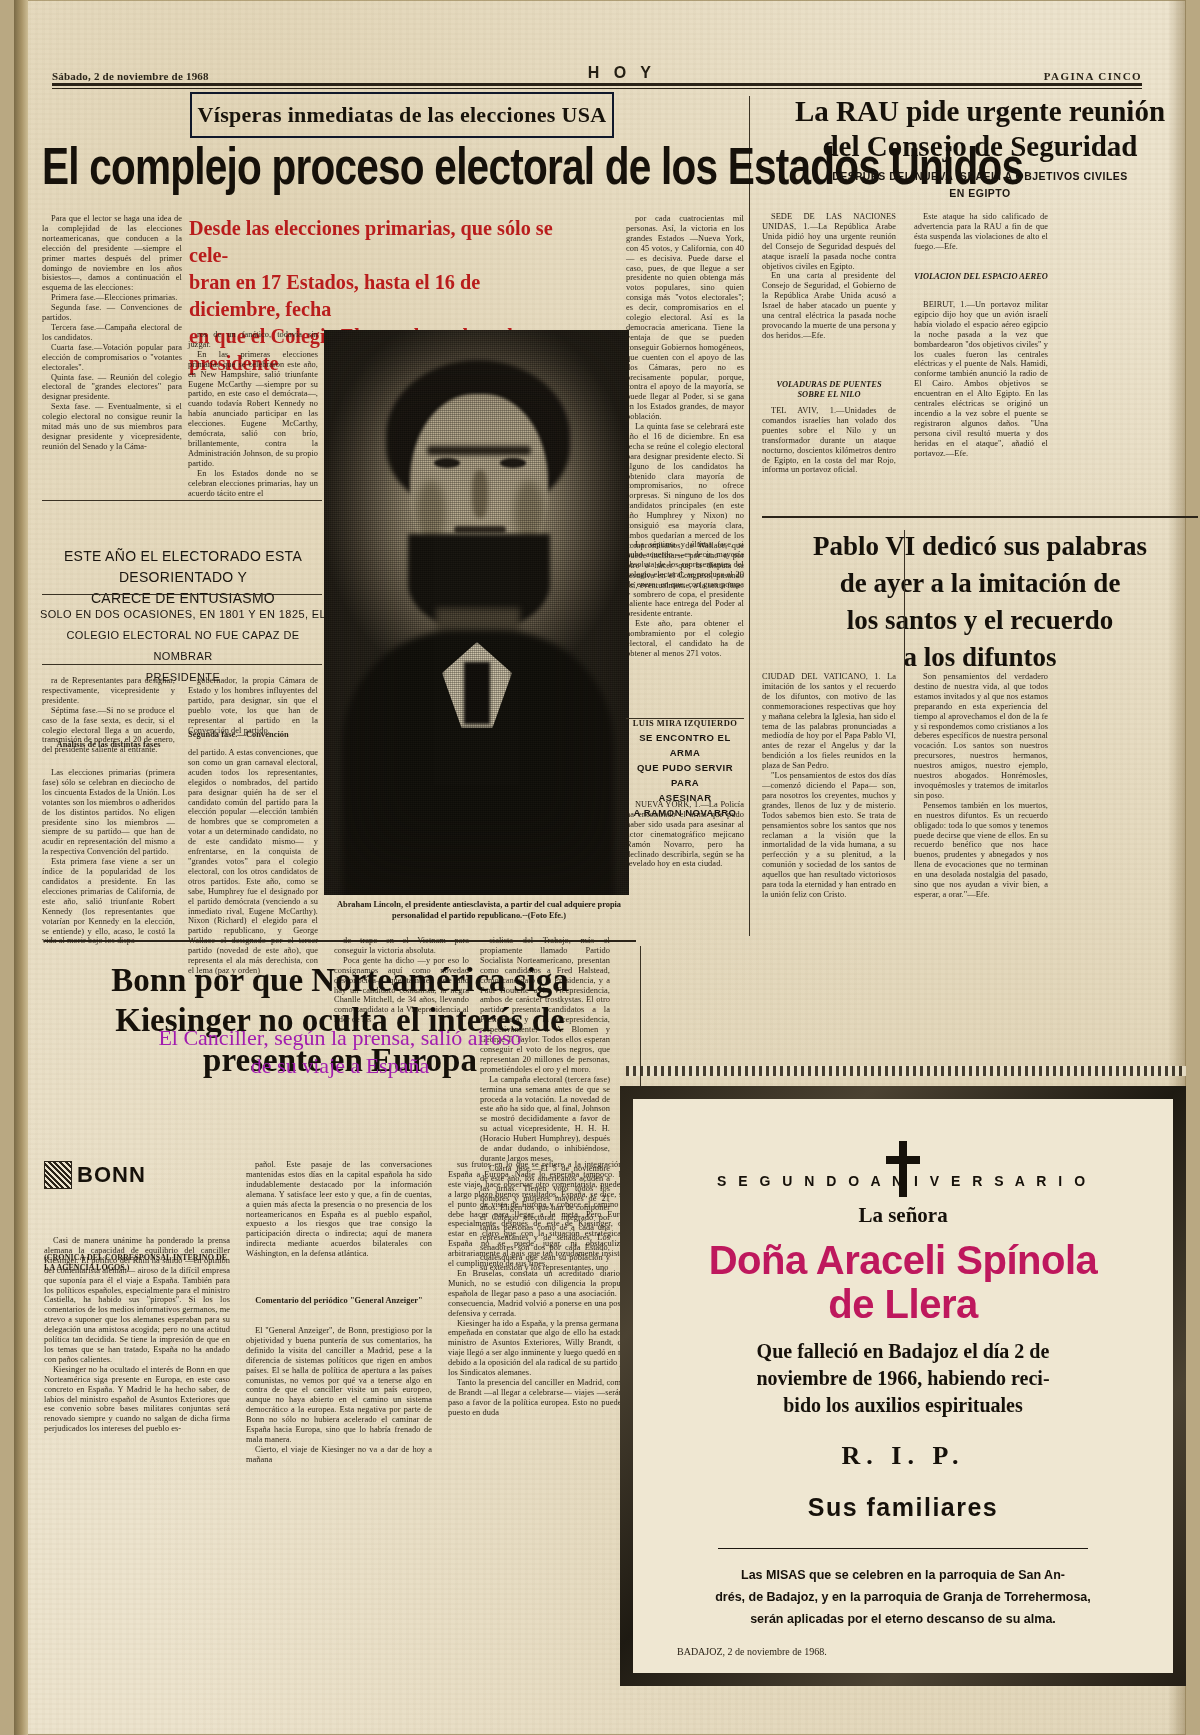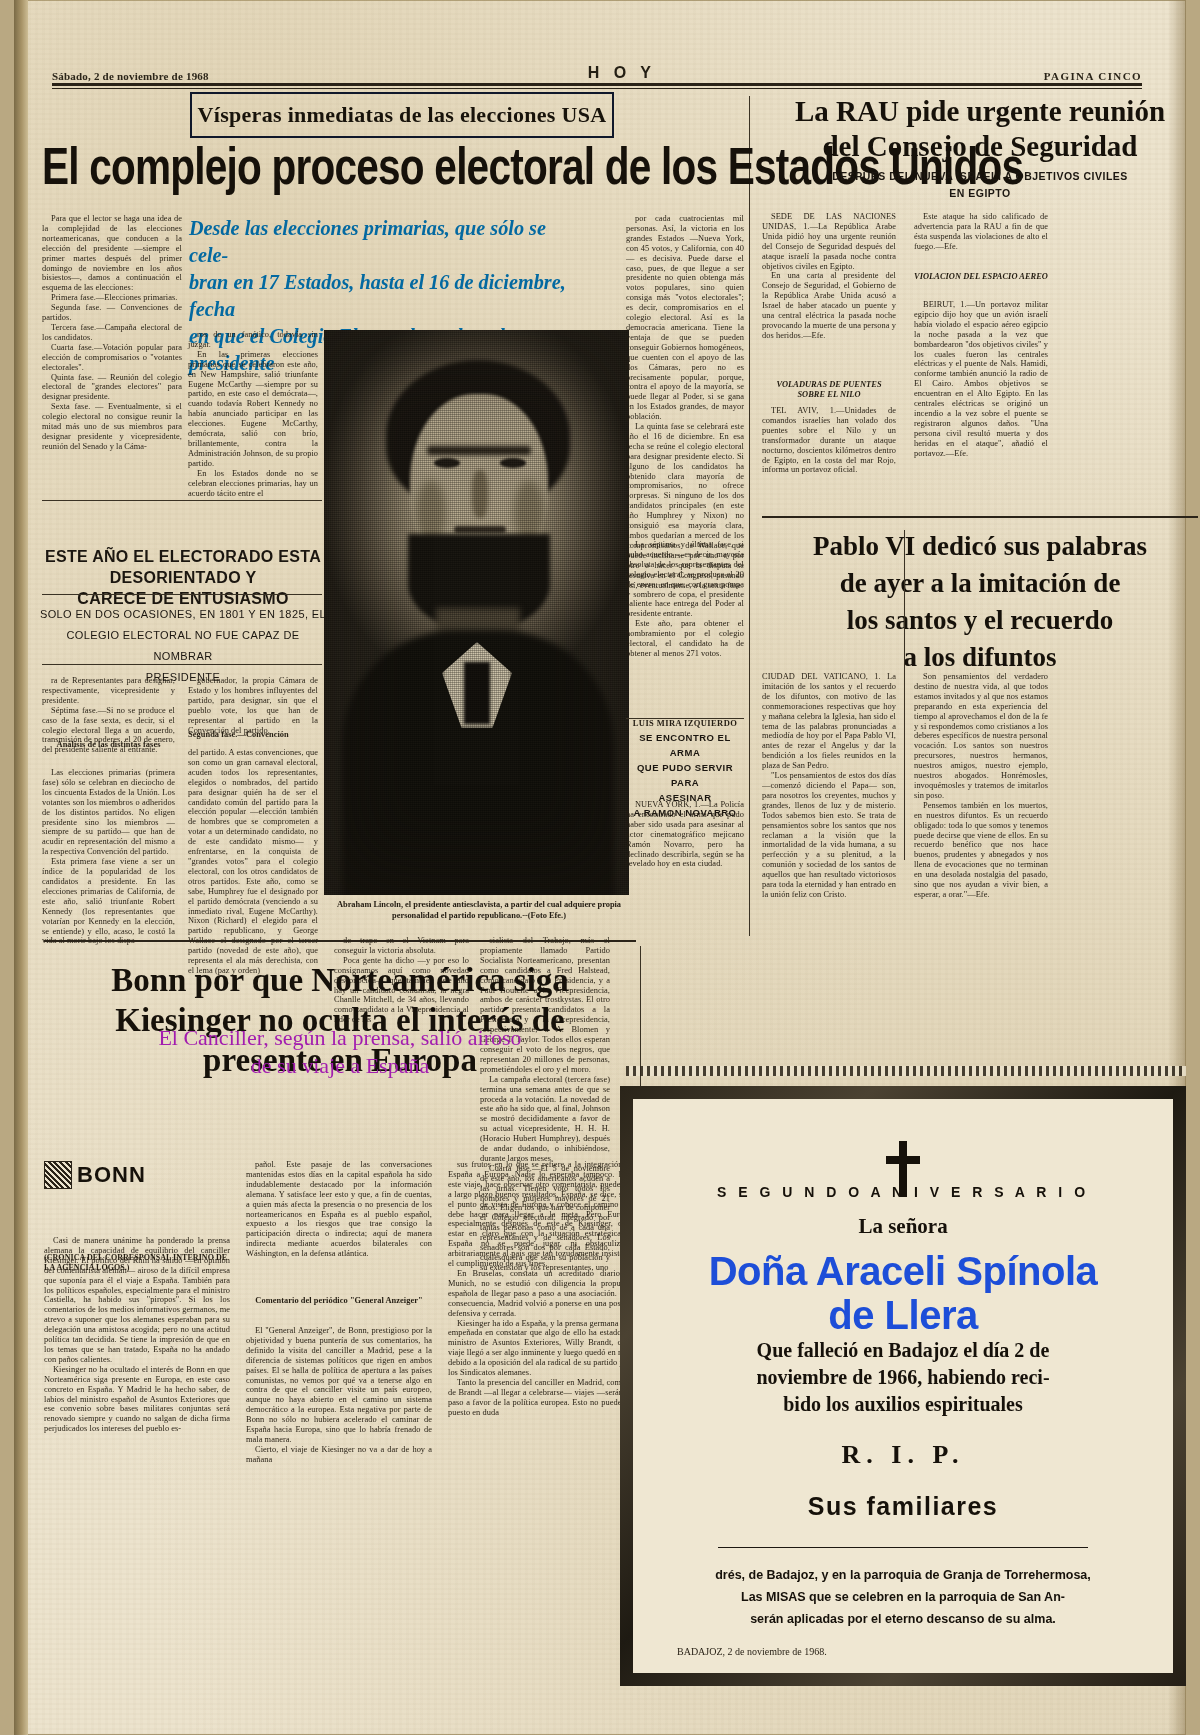--- a/index.html
+++ b/index.html
@@ -61,39 +61,39 @@
     position:absolute;left:28px;top:140px;width:712px;height:56px;
     font-family:"Liberation Sans Narrow","Liberation Sans",sans-serif;
     font-weight:700;font-size:52px;line-height:52px;
     transform:scaleX(.78);transform-origin:left center;
     white-space:nowrap;color:#16110a;
     letter-spacing:-1px;
   }
   .deck{
     position:absolute;left:175px;top:214px;width:420px;
     font-family:"Liberation Serif",serif;font-weight:700;
-    font-size:22px;line-height:27px;color:#0369a1;text-align:left;font-style:italic;
+    font-size:22px;line-height:27px;color:#b91c1c;text-align:left;
   }
   .deck div{transform:scaleX(.92);transform-origin:left center;}
 
   .col{
     position:absolute;
     font-family:"Liberation Serif",serif;
     font-size:8.4px;line-height:9.9px;
     text-align:justify;color:#241d12;
     letter-spacing:.05px;
     -webkit-hyphens:auto;hyphens:auto;
   }
   .col p{margin:0 0 0 0;text-indent:9px;}
   .col p.noind{text-indent:0;}
 
   .callout{
     position:absolute;
-    font-family:"Liberation Sans",sans-serif;font-weight:700;
-    font-size:16px;line-height:21px;letter-spacing:.3px;
+    font-family:"Liberation Sans",sans-serif;font-weight:400;
+    font-size:14px;line-height:21px;letter-spacing:.3px;
     text-align:center;color:#1b1610;
   }
   .callout.light{font-weight:400;font-size:11px;letter-spacing:.4px;}
   .hr-thin{position:absolute;height:1px;background:#3a3224;}
   .hr-thick{position:absolute;height:2px;background:#2a2318;}
 
   
   .photo{
     position:absolute;left:310px;top:330px;width:305px;height:565px;
     background:
@@ -198,21 +198,21 @@
   .ob-anniv{
     font-family:"Liberation Sans",sans-serif;font-weight:700;font-size:14px;
     letter-spacing:4px;color:#16110a;margin-bottom:14px;text-align:center;
   }
   .ob-lady{
     font-family:"Liberation Serif",serif;font-weight:700;font-size:21px;
     color:#16110a;margin-bottom:10px;
   }
   .ob-name{
     font-family:"Liberation Sans Narrow","Liberation Sans",sans-serif;font-weight:700;
-    font-size:40px;line-height:44px;color:#1d4ed8;text-align:center;
+    font-size:40px;line-height:44px;color:#be185d;text-align:center;margin-bottom:12px;
     letter-spacing:-.5px;
   }
   .ob-died{
     font-family:"Liberation Serif",serif;font-weight:700;font-size:20px;line-height:27px;
     color:#16110a;text-align:center;margin-bottom:16px;
   }
   .ob-rip{
     font-family:"Liberation Serif",serif;font-weight:700;font-size:26px;
     letter-spacing:6px;color:#16110a;margin:6px 0 22px;
   }
@@ -467,21 +467,21 @@
       </div>
       <div class="ob-died">
         <div>Que falleció en Badajoz el día 2 de</div>
         <div>noviembre de 1966, habiendo reci-</div>
         <div>bido los auxilios espirituales</div>
       </div>
       <div class="ob-rip">R. I. P.</div>
       <div class="ob-fam">Sus familiares</div>
       <div class="ob-rule"></div>
       <div class="ob-mass">
+        <div>Las MISAS que se celebren en la parroquia de San An-</div>
         <div>drés, de Badajoz, y en la parroquia de Granja de Torrehermosa,</div>
-        <div>Las MISAS que se celebren en la parroquia de San An-</div>
         <div>serán aplicadas por el eterno descanso de su alma.</div>
       </div>
       <div class="ob-city">BADAJOZ, 2 de noviembre  de 1968.</div>
     </div>
   </div>
 
 </div>
 
 </body></html>

